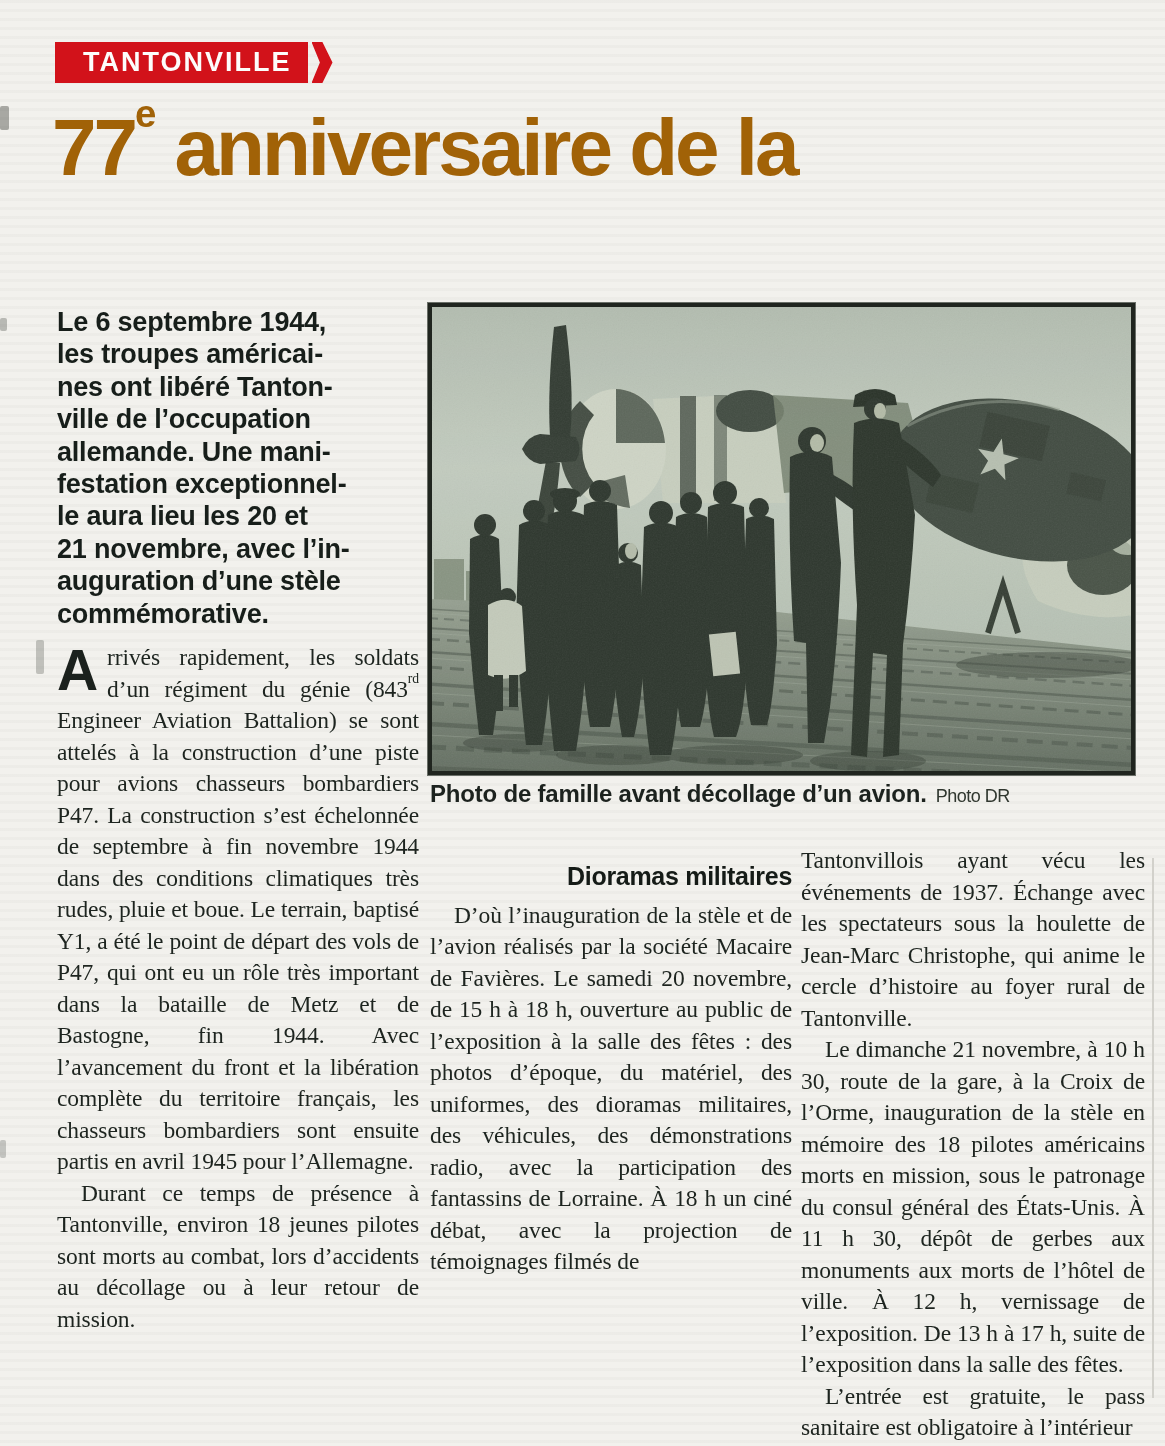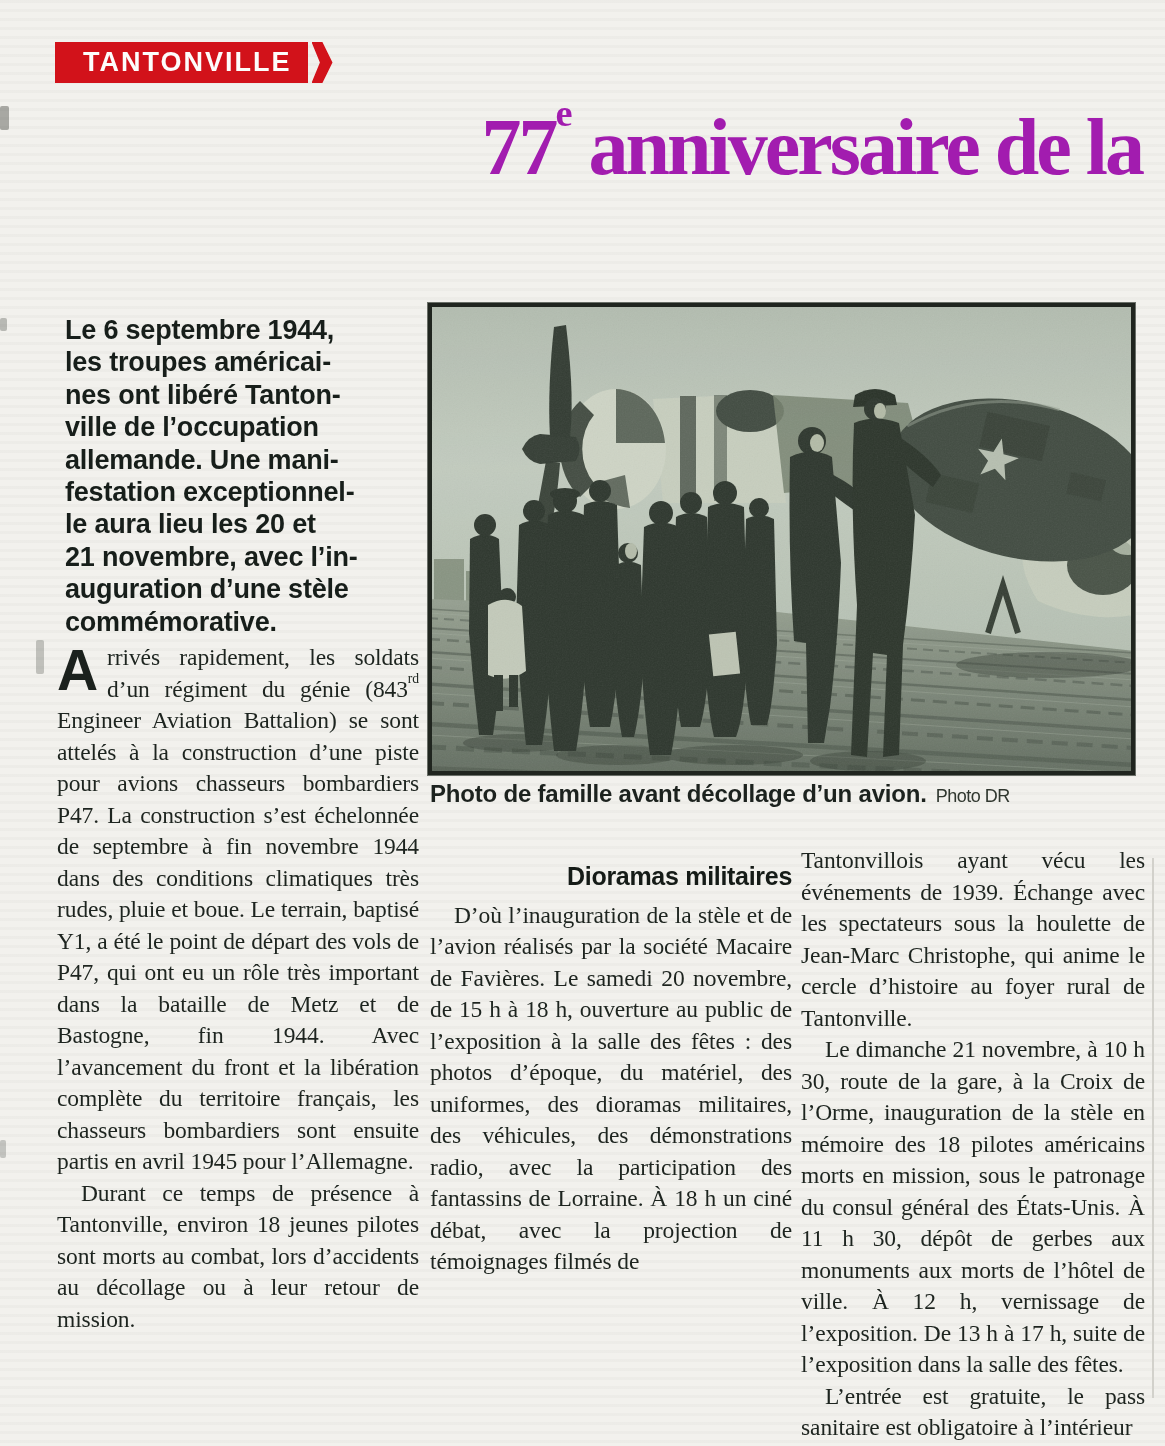--- a/index.html
+++ b/index.html
@@ -11,26 +11,26 @@
     background:repeating-linear-gradient(180deg,rgba(190,190,184,.10) 0 3px,rgba(255,255,255,0) 3px 9px);}
   
   .kicker{position:absolute;left:55px;top:42px;display:flex;align-items:stretch;height:41px;}
   .kicker-label{display:flex;align-items:center;background:#d2121a;color:#fdfdfb;
     font-family:"Liberation Sans",sans-serif;font-weight:bold;font-size:27px;letter-spacing:2px;
     padding:0 16px 0 28px;}
   .kicker-arrow{width:21px;background:#d2121a;margin-left:4px;
     clip-path:polygon(0 0,52% 0,100% 50%,52% 100%,0 100%,40% 50%);}
   
   .headline{position:absolute;left:52px;top:88px;margin:0;width:1090px;
-    font-family:Liberation Serif, serif;font-weight:bold;color:#a21caf;
-    font-size:80px;line-height:91px;letter-spacing:-3px;text-align:right;}
+    font-family:Liberation Sans, sans-serif;font-weight:bold;color:#a16207;
+    font-size:80px;line-height:91px;letter-spacing:-3px;}
   .hl-line{display:block;white-space:nowrap;}
   .hl-sup{font-size:0.48em;position:relative;top:-0.52em;letter-spacing:-1px;}
   
-  .lead{position:absolute;left:57px;top:306px;width:366px;margin:8px;
+  .lead{position:absolute;left:57px;top:306px;width:366px;margin:0;
     font-family:"Liberation Sans",sans-serif;font-weight:bold;font-size:27px;line-height:32.4px;
     color:#171e1a;white-space:pre-line;letter-spacing:-0.2px;}
   
   .photo{position:absolute;left:428px;top:303px;width:707px;height:472px;margin:0;
     box-shadow:0 0 0 1px #6a6f68;}
   .photo svg{display:block;}
   .caption{position:absolute;left:430px;top:780px;width:705px;
     font-family:"Liberation Sans",sans-serif;font-size:24px;color:#1c221e;}
   .caption strong{font-weight:bold;letter-spacing:-0.2px;}
   .credit{font-weight:normal;font-size:18px;color:#30372f;margin-left:9px;letter-spacing:-0.5px;}
@@ -227,21 +227,21 @@
     <p class="body-p"><span class="dropcap">A</span><span>rrivés rapidement, les soldats d’un régiment du génie (843</span><sup class="ord">rd</sup><span> Engineer Aviation Battalion) se sont attelés à la construction d’une piste pour avions chasseurs bombardiers P47. La construction s’est échelonnée de septembre à fin novembre 1944 dans des conditions climatiques très rudes, pluie et boue. Le terrain, baptisé Y1, a été le point de départ des vols de P47, qui ont eu un rôle très important dans la bataille de Metz et de Bastogne, fin 1944. Avec l’avancement du front et la libération complète du territoire français, les chasseurs bombardiers sont ensuite partis en avril 1945 pour l’Allemagne.</span></p>
     <p class="body-p indent">Durant ce temps de présence à Tantonville, environ 18 jeunes pilotes sont morts au combat, lors d’accidents au décollage ou à leur retour de mission.</p>
   </div>
 
   <div class="col col-mid">
     <h2 class="subhead">Dioramas militaires</h2>
     <p class="body-p indent">D’où l’inauguration de la stèle et de l’avion réalisés par la société Macaire de Favières. Le samedi 20 novembre, de 15 h à 18 h, ouverture au public de l’exposition à la salle des fêtes : des photos d’époque, du matériel, des uniformes, des dioramas militaires, des véhicules, des démonstrations radio, avec la participation des fantassins de Lorraine. À 18 h un ciné débat, avec la projection de témoignages filmés de</p>
   </div>
 
   <div class="col col-right">
-    <p class="body-p">Tantonvillois ayant vécu les événements de 1939. Échange avec les spectateurs sous la houlette de Jean-Marc Christophe, qui anime le cercle d’histoire au foyer rural de Tantonville.</p>
+    <p class="body-p">Tantonvillois ayant vécu les événements de 1937. Échange avec les spectateurs sous la houlette de Jean-Marc Christophe, qui anime le cercle d’histoire au foyer rural de Tantonville.</p>
     <p class="body-p indent">Le dimanche 21 novembre, à 10 h 30, route de la gare, à la Croix de l’Orme, inauguration de la stèle en mémoire des 18 pilotes américains morts en mission, sous le patronage du consul général des États-Unis. À 11 h 30, dépôt de gerbes aux monuments aux morts de l’hôtel de ville. À 12 h, vernissage de l’exposition. De 13 h à 17 h, suite de l’exposition dans la salle des fêtes.</p>
     <p class="body-p indent">L’entrée est gratuite, le pass sanitaire est obligatoire à l’intérieur</p>
   </div>
 
   <div class="col-rule"></div>
 
   <div class="artifact a1"></div>
   <div class="artifact a2"></div>
   <div class="artifact a3"></div>
   <div class="artifact a4"></div>

